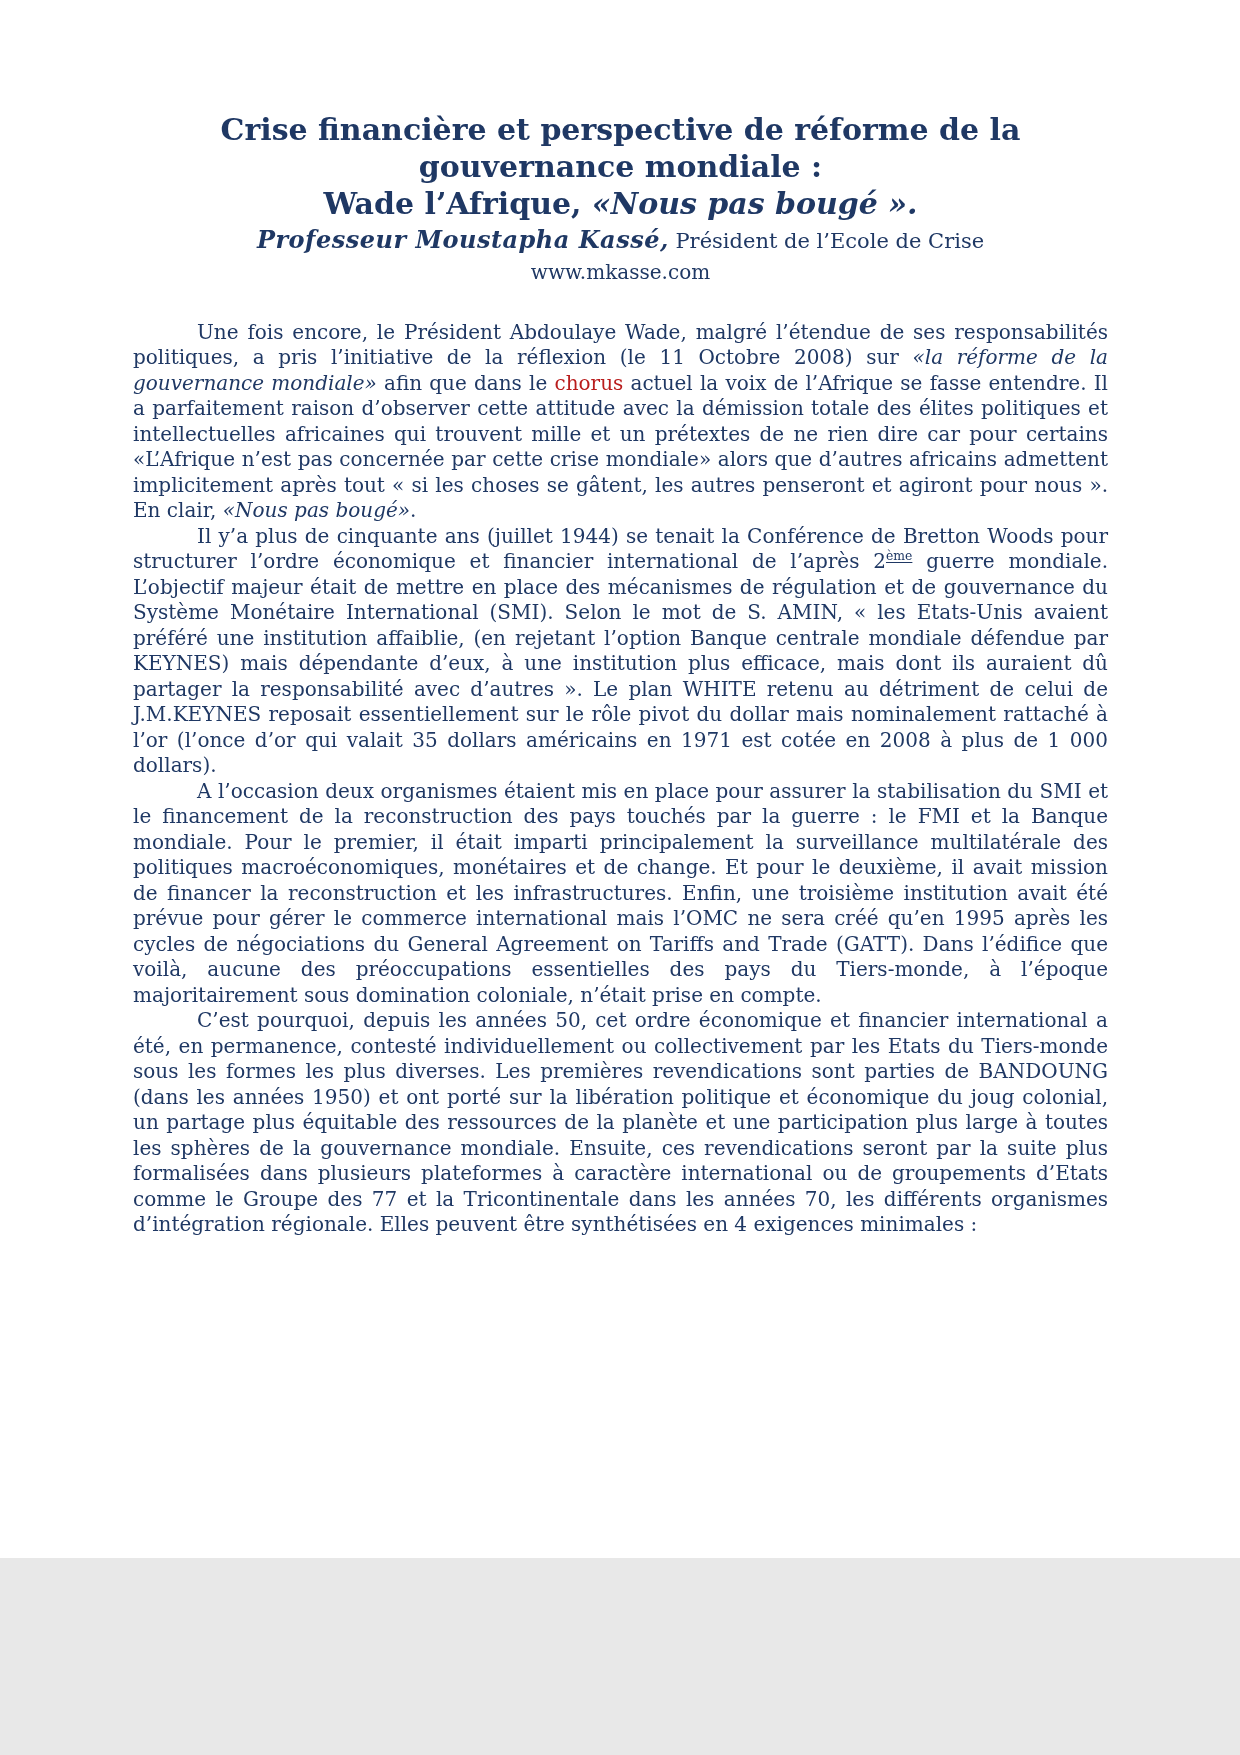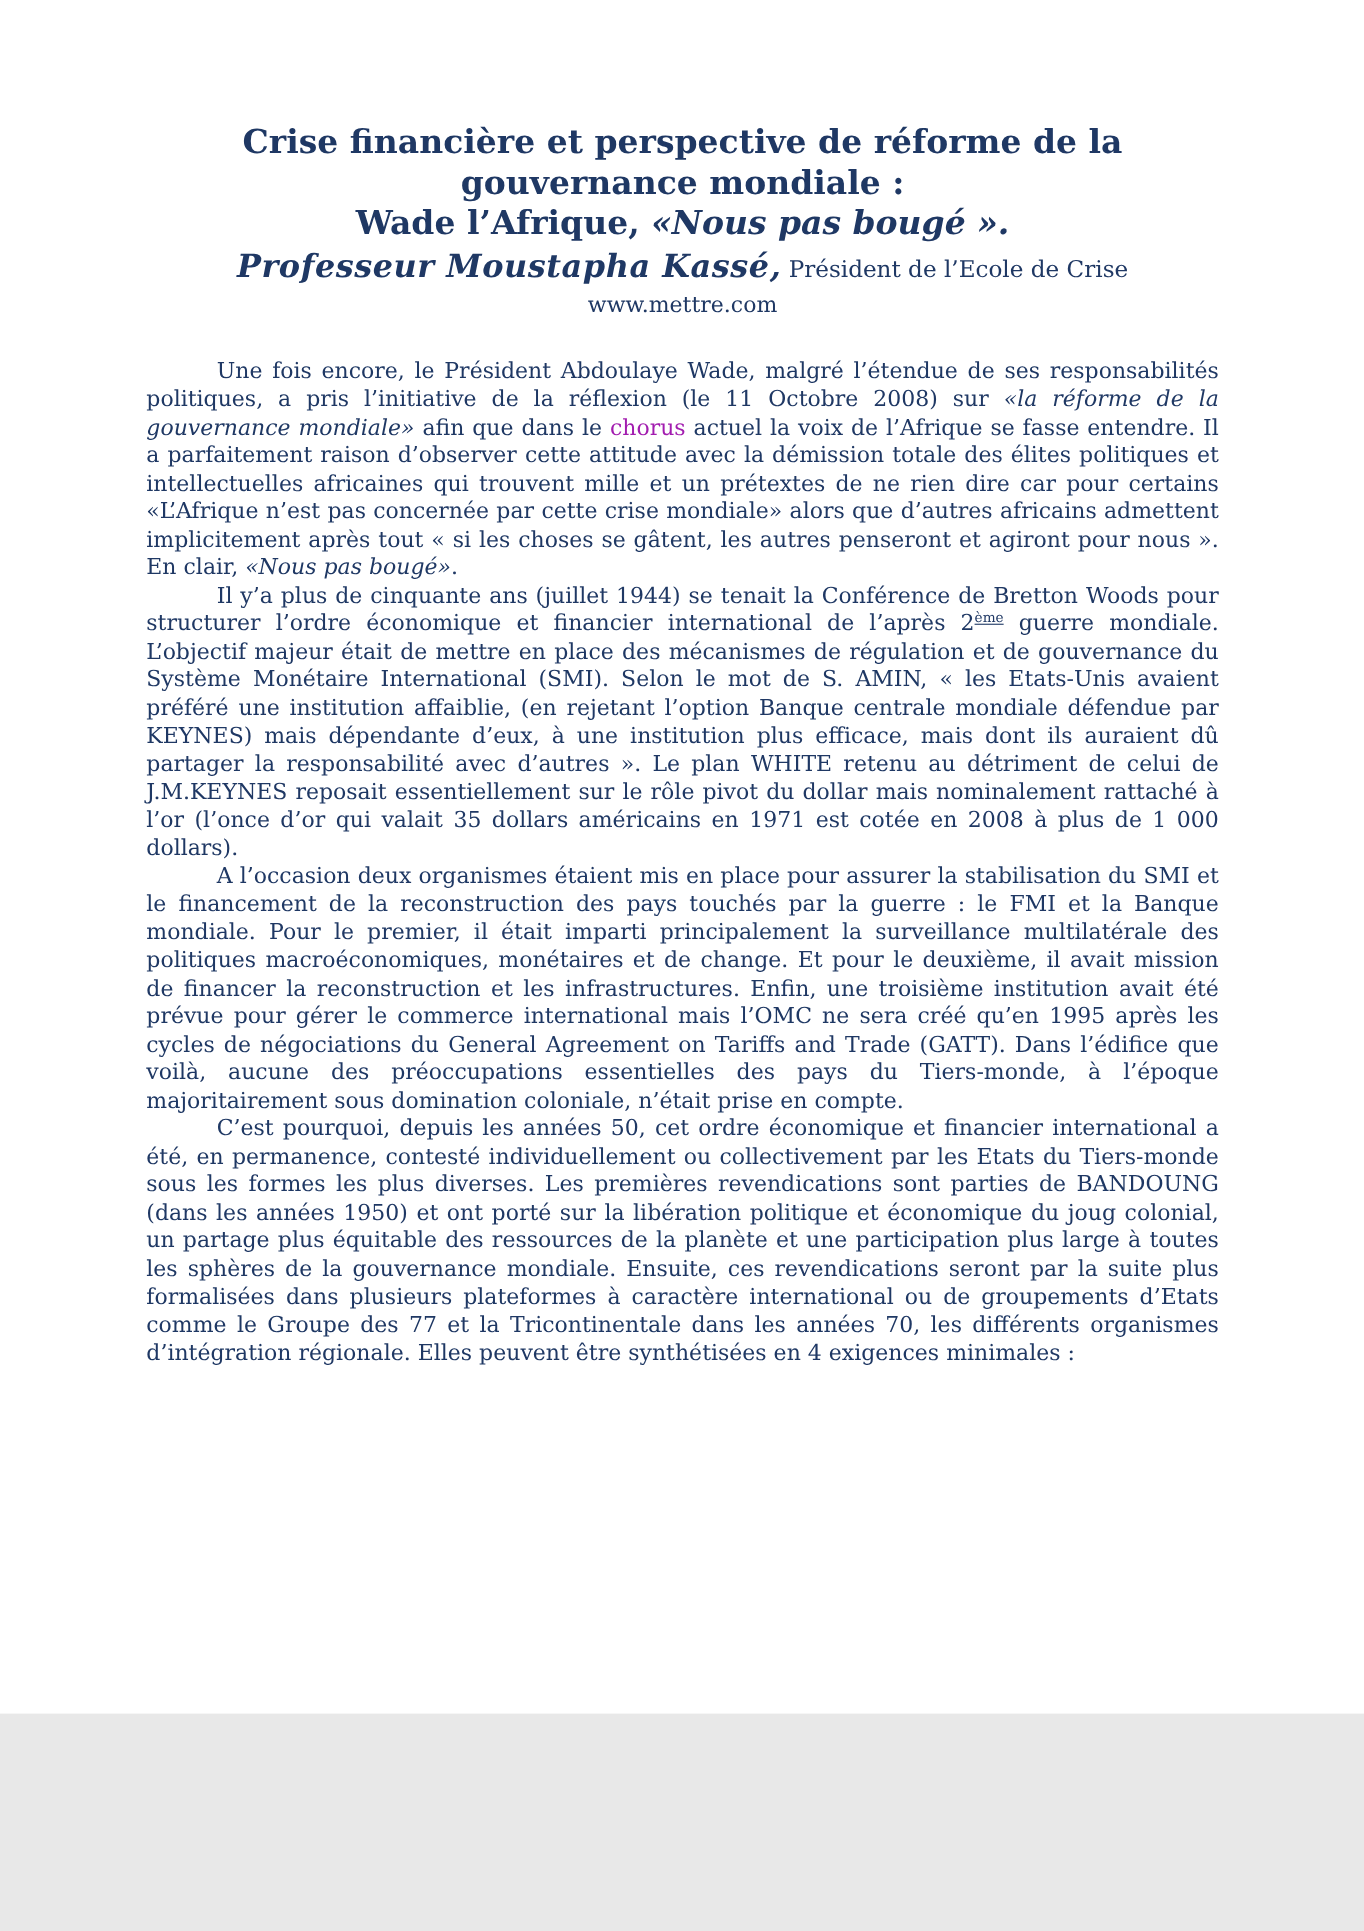--- a/index.html
+++ b/index.html
@@ -33,42 +33,42 @@
     margin-top: 6px;
     text-align: center;
     font-size: 18px;
     font-weight: bold;
   }
   .author-line {
     margin-top: 2px;
     text-align: center;
   }
   .author-name {
-    font-size: 29px;
+    font-size: 24px;
     font-weight: bold;
     font-style: italic;
     letter-spacing: 0.5px;
   }
   .author-role { font-size: 21px; }
   .website {
     margin-top: 6px;
     text-align: center;
     font-size: 20px;
   }
   .body-text {
     margin-top: 36px;
     font-size: 20px;
     line-height: 25.5px;
     text-align: justify;
   }
   .para { text-indent: 64px; }
   .para em { font-style: italic; }
   .para sup { font-size: 0.62em; vertical-align: super; line-height: 0; text-decoration: underline; }
   .link {
-    color: #a21caf;
+    color: #b91c1c;
     text-decoration: none;
     cursor: pointer;
   }
   .footer {
     position: absolute;
     left: 133px;
     top: 1622px;
     width: 975px;
   }
   .footer-line-svg { display: block; width: 975px; height: 10px; }
@@ -89,21 +89,21 @@
       <span>Crise financière et perspective de réforme de la</span><br>
       <span>gouvernance mondiale :</span><br>
       <span><span>Wade l’Afrique, </span><span class="title-italic">«Nous pas bougé ».</span></span>
     </h1>
 
 
     <div class="author-line">
       <span class="author-name">Professeur Moustapha Kassé,</span><span class="author-role"> Président de l’Ecole de Crise</span>
     </div>
 
-    <div class="website">www.mettre.com</div>
+    <div class="website">www.mkasse.com</div>
 
     <div class="body-text">
         <p class="para"><span>Une fois encore, le Président Abdoulaye Wade, malgré l’étendue de ses responsabilités politiques, a pris l’initiative de la réflexion (le 11 Octobre 2008) sur </span><em>«la réforme de la gouvernance mondiale»</em><span> afin que dans le </span><a class="link">chorus</a><span> actuel la voix de l’Afrique se fasse entendre. Il a parfaitement raison d’observer cette attitude avec la démission totale des élites politiques et intellectuelles africaines qui trouvent mille et un prétextes de ne rien dire car pour certains «L’Afrique n’est pas concernée par cette crise mondiale» alors que d’autres africains admettent implicitement après tout « si les choses se gâtent, les autres penseront et agiront pour nous ». En clair, </span><em>«Nous pas bougé»</em><span>.</span></p>
         <p class="para"><span>Il y’a plus de cinquante ans (juillet 1944) se tenait la Conférence de Bretton Woods pour structurer l’ordre économique et financier international de l’après 2</span><sup>ème</sup><span> guerre mondiale. L’objectif majeur était de mettre en place des mécanismes de régulation et de gouvernance du Système Monétaire International (SMI). Selon le mot de S. AMIN,  « les Etats-Unis avaient préféré une institution affaiblie, (en rejetant l’option Banque centrale mondiale défendue par KEYNES) mais dépendante d’eux, à une institution plus efficace, mais dont ils auraient dû partager la responsabilité avec d’autres ». Le plan WHITE retenu au détriment de celui de J.M.KEYNES reposait essentiellement sur le rôle pivot du dollar mais nominalement rattaché à l’or (l’once d’or qui valait 35 dollars américains en 1971 est cotée en 2008 à plus de 1 000 dollars).</span></p>
         <p class="para"><span>A l’occasion deux organismes étaient mis en place pour assurer la stabilisation du SMI et le financement de la reconstruction des pays touchés par la guerre : le FMI et la Banque mondiale. Pour le premier, il était imparti principalement la surveillance multilatérale des politiques macroéconomiques, monétaires et de change. Et pour le deuxième, il avait mission de financer la reconstruction et les infrastructures. Enfin, une troisième institution avait été prévue pour gérer le commerce international mais l’OMC ne sera créé qu’en 1995 après les cycles de négociations du General Agreement on Tariffs and Trade (GATT). Dans l’édifice que voilà, aucune des préoccupations essentielles des pays du Tiers-monde, à l’époque majoritairement sous domination coloniale, n’était prise en compte.</span></p>
         <p class="para"><span>C’est pourquoi, depuis les années 50, cet ordre économique et financier international a été, en permanence, contesté individuellement ou collectivement par les Etats du Tiers-monde sous les formes les plus diverses. Les premières revendications sont parties de BANDOUNG (dans les années 1950)  et ont porté sur la libération politique et économique du joug colonial, un partage plus équitable des ressources de la planète et une participation plus large à toutes les sphères de la gouvernance mondiale. Ensuite, ces revendications seront par la suite plus formalisées dans plusieurs plateformes  à caractère international ou de groupements d’Etats comme le Groupe des 77 et la Tricontinentale dans les années 70, les différents organismes d’intégration régionale.  Elles peuvent être synthétisées en 4 exigences minimales :</span></p>
       </div>
 
   </div>
 

